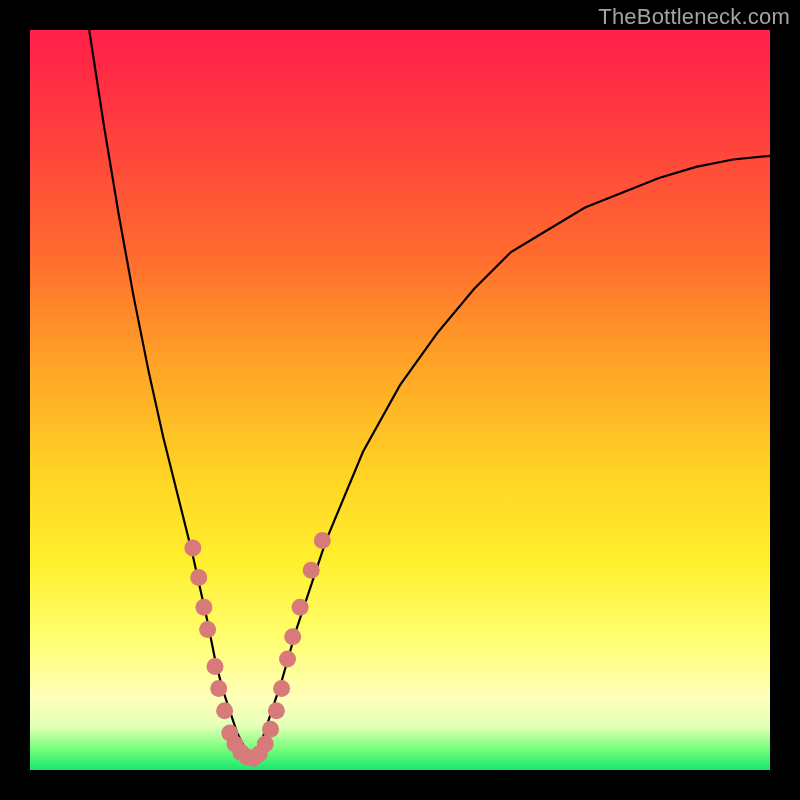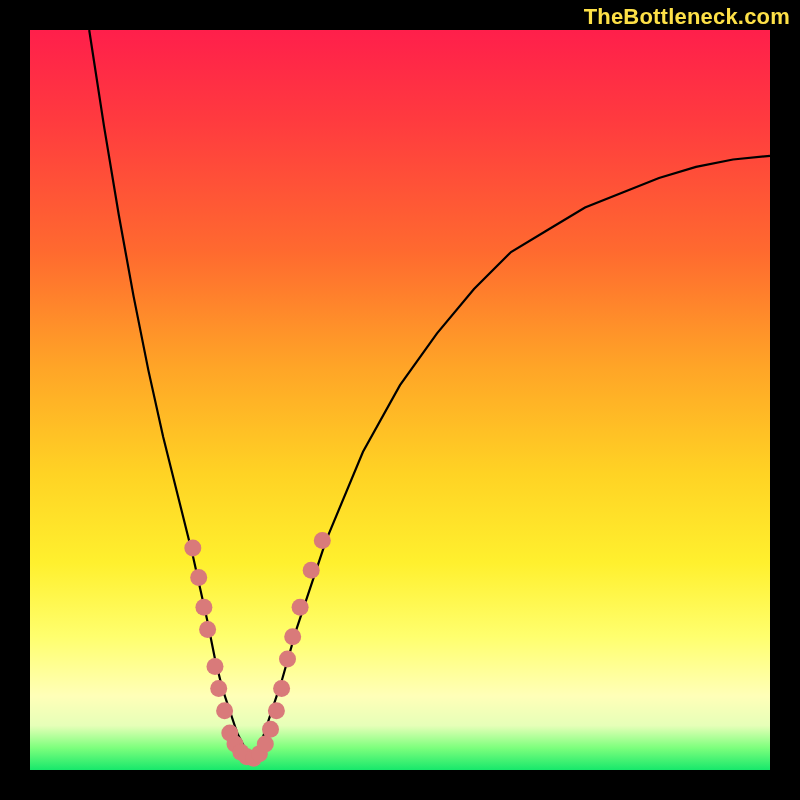--- a/index.html
+++ b/index.html
@@ -44,22 +44,22 @@
     top: 0;
     width: 740px;
     height: 740px;
     overflow: visible;
   }
   .watermark {
     position: absolute;
     top: 4px;
     right: 10px;
     font-size: 22px;
-    font-weight: 700;
-    color: #fde047;
+    font-weight: 400;
+    color: #a3a3a3;
     letter-spacing: 0.2px;
     user-select: none;
   }
 </style>
 </head>
 <body>
 
 <div class="frame">
   <div class="plot-area">
     <svg class="curve" viewBox="0 0 740 740">

